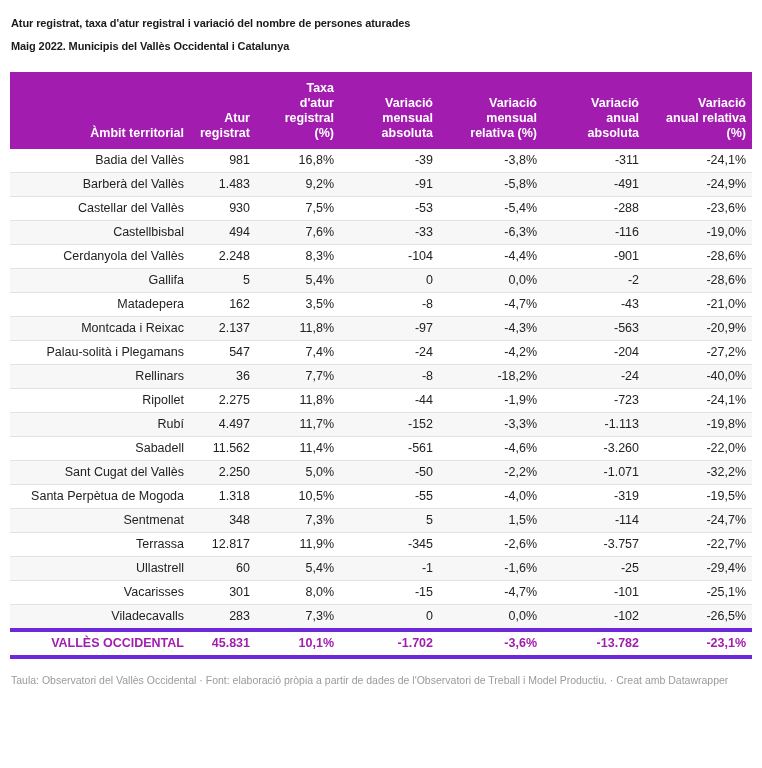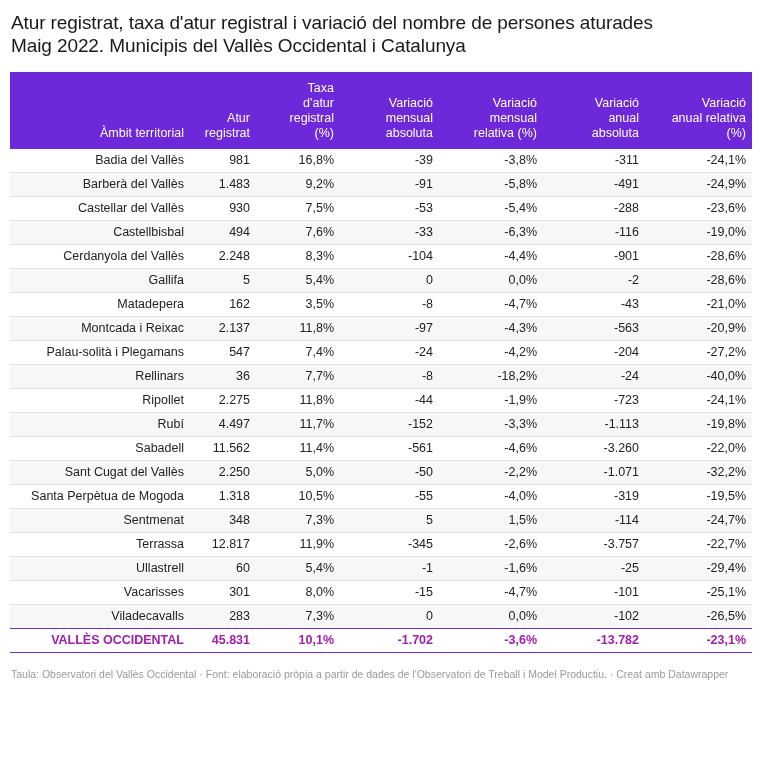--- a/index.html
+++ b/index.html
@@ -13,46 +13,46 @@
     height: 768px;
     box-sizing: border-box;
     padding: 10px;
     background: #ffffff;
     overflow: hidden;
   }
   .title-block {
     margin: 2px 0 0 1px;
   }
   .title-line {
-    font-size: 19px;
+    font-size: 11px;
     line-height: 22.5px;
-    font-weight: 400;
+    font-weight: 700;
     color: #1a1a1a;
     letter-spacing: -0.1px;
   }
   table.dw-table {
     margin-top: 15px;
     width: 742px;
     table-layout: fixed;
     border-collapse: collapse;
     border-spacing: 0;
   }
   .col-territory { width: 180px; }
   .col-atur      { width: 66px;  }
   .col-taxa      { width: 84px;  }
   .col-vma       { width: 99px;  }
   .col-vmr       { width: 104px; }
   .col-vaa       { width: 102px; }
   .col-var       { width: 107px; }
 
   thead th {
-    background: #6d28d9;
+    background: #a21caf;
     color: #ffffff;
     font-size: 12.5px;
-    font-weight: 400;
+    font-weight: 700;
     line-height: 15px;
     text-align: right;
     vertical-align: bottom;
     padding: 9px 6px 8px 6px;
     white-space: pre-line;
   }
   thead th.first {
     text-align: right;
   }
   tbody td {
@@ -70,21 +70,21 @@
     padding-left: 7px;
   }
   tbody tr:nth-child(even) {
     background: #f7f7f7;
   }
   tbody tr.bold td {
     font-weight: 700;
     color: #a21caf;
   }
   tbody tr.dark-bottom td {
-    border-bottom: 1px solid #6d28d9;
+    border-bottom: 4px solid #6d28d9;
   }
   tbody tr.last-row td {
     border-bottom: none;
   }
   .footer {
     margin: 15px 0 0 1px;
     font-size: 10.5px;
     line-height: 13px;
     color: #9a9a9a;
   }

